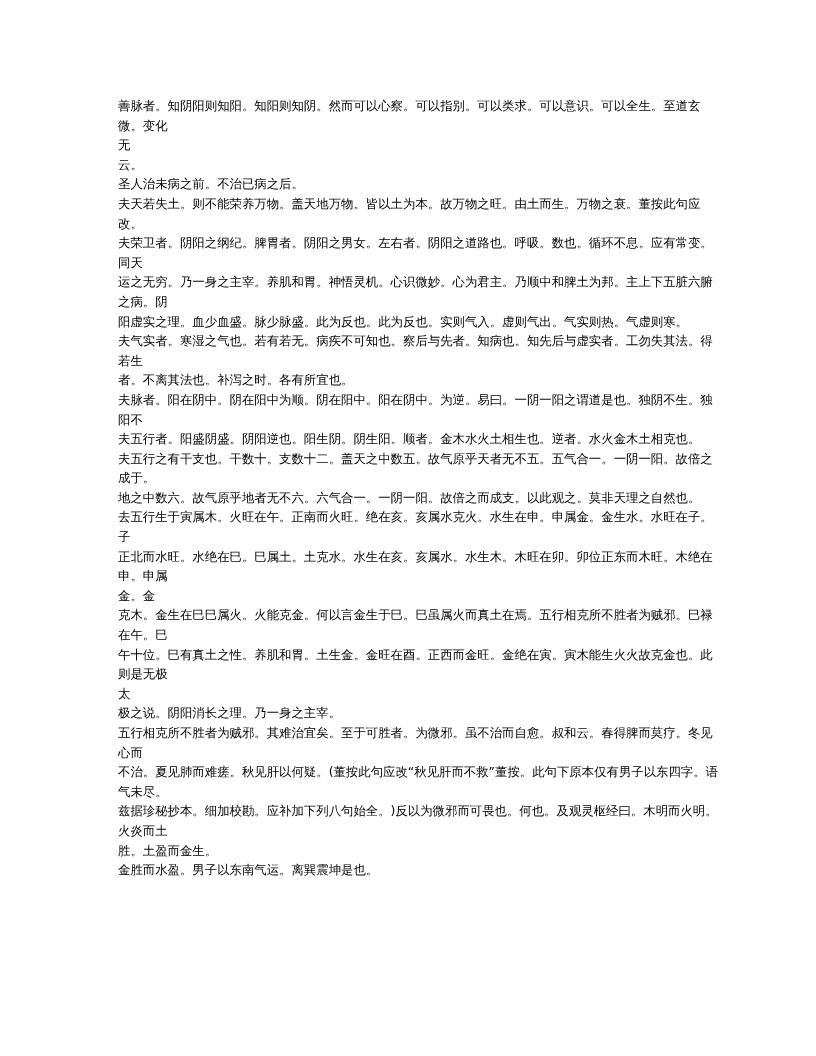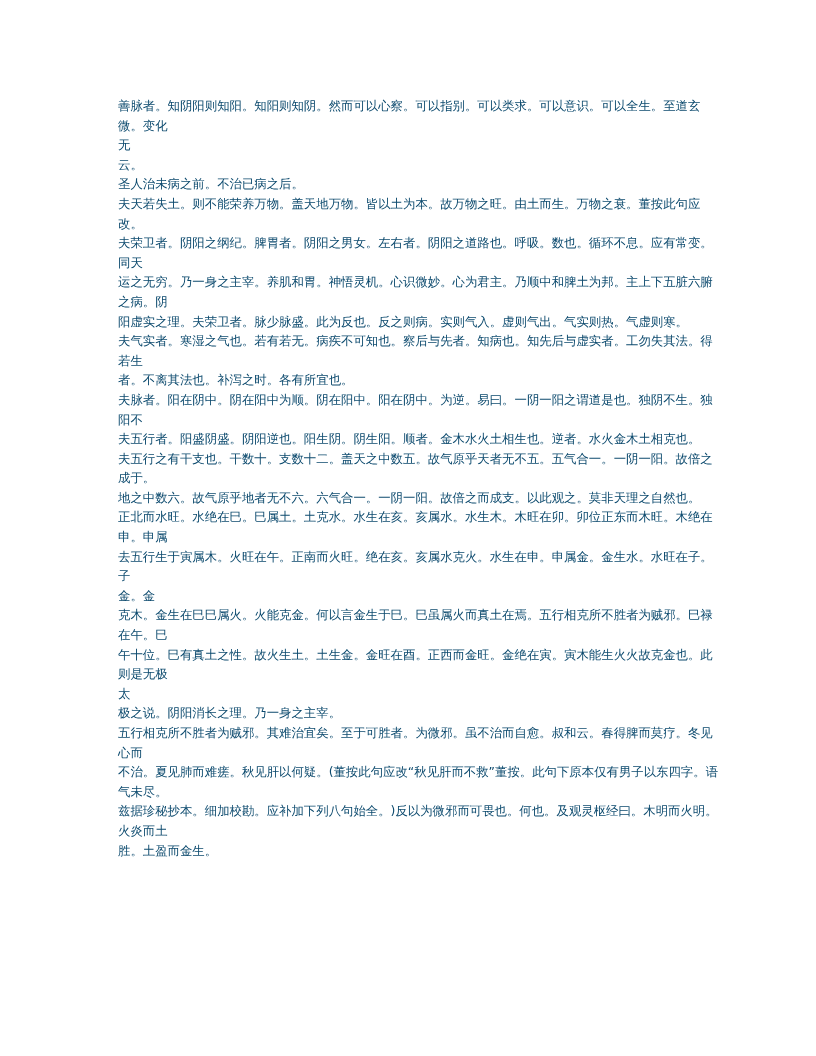--- a/index.html
+++ b/index.html
@@ -12,21 +12,21 @@
     height: 1056px;
     background: #ffffff;
     position: relative;
     box-sizing: border-box;
     padding: 96px 96px 96px 118px;
     font-family: "DejaVu Sans", "Liberation Sans", sans-serif;
   }
   .doc-body {
     font-size: 12.4px;
     line-height: 19.6px;
-    color: #0c4a6e;
+    color: #000000;
     text-align: left;
     word-break: break-all;
   }
   .doc-body p {
     margin: 0;
     padding: 0;
     white-space: pre-wrap;
   }
 </style>
 </head>
@@ -34,32 +34,33 @@
 
 <div class="page">
   <div class="doc-body">
     <p>善脉者。知阴阳则知阳。知阳则知阴。然而可以心察。可以指别。可以类求。可以意识。可以全生。至道玄微。变化</p>
     <p>无</p>
     <p>云。</p>
     <p>圣人治未病之前。不治已病之后。</p>
     <p>夫天若失土。则不能荣养万物。盖天地万物。皆以土为本。故万物之旺。由土而生。万物之衰。董按此句应改。</p>
     <p>夫荣卫者。阴阳之纲纪。脾胃者。阴阳之男女。左右者。阴阳之道路也。呼吸。数也。循环不息。应有常变。同天</p>
     <p>运之无穷。乃一身之主宰。养肌和胃。神悟灵机。心识微妙。心为君主。乃顺中和脾土为邦。主上下五脏六腑之病。阴</p>
-    <p>阳虚实之理。夫荣卫者。脉少脉盛。此为反也。反之则病。实则气入。虚则气出。气实则热。气虚则寒。</p>
+    <p>阳虚实之理。血少血盛。脉少脉盛。此为反也。此为反也。实则气入。虚则气出。气实则热。气虚则寒。</p>
     <p>夫气实者。寒湿之气也。若有若无。病疾不可知也。察后与先者。知病也。知先后与虚实者。工勿失其法。得若生</p>
     <p>者。不离其法也。补泻之时。各有所宜也。</p>
     <p>夫脉者。阳在阴中。阴在阳中为顺。阴在阳中。阳在阴中。为逆。易曰。一阴一阳之谓道是也。独阴不生。独阳不</p>
     <p>夫五行者。阳盛阴盛。阴阳逆也。阳生阴。阴生阳。顺者。金木水火土相生也。逆者。水火金木土相克也。</p>
     <p>夫五行之有干支也。干数十。支数十二。盖天之中数五。故气原乎天者无不五。五气合一。一阴一阳。故倍之成于。</p>
     <p>地之中数六。故气原乎地者无不六。六气合一。一阴一阳。故倍之而成支。以此观之。莫非天理之自然也。</p>
+    <p>去五行生于寅属木。火旺在午。正南而火旺。绝在亥。亥属水克火。水生在申。申属金。金生水。水旺在子。子</p>
     <p>正北而水旺。水绝在巳。巳属土。土克水。水生在亥。亥属水。水生木。木旺在卯。卯位正东而木旺。木绝在申。申属</p>
-    <p>去五行生于寅属木。火旺在午。正南而火旺。绝在亥。亥属水克火。水生在申。申属金。金生水。水旺在子。子</p>
     <p>金。金</p>
     <p>克木。金生在巳巳属火。火能克金。何以言金生于巳。巳虽属火而真土在焉。五行相克所不胜者为贼邪。巳禄在午。巳</p>
-    <p>午十位。巳有真土之性。故火生土。土生金。金旺在酉。正西而金旺。金绝在寅。寅木能生火火故克金也。此则是无极</p>
+    <p>午十位。巳有真土之性。养肌和胃。土生金。金旺在酉。正西而金旺。金绝在寅。寅木能生火火故克金也。此则是无极</p>
     <p>太</p>
     <p>极之说。阴阳消长之理。乃一身之主宰。</p>
     <p>五行相克所不胜者为贼邪。其难治宜矣。至于可胜者。为微邪。虽不治而自愈。叔和云。春得脾而莫疗。冬见心而</p>
     <p>不治。夏见肺而难瘥。秋见肝以何疑。(董按此句应改“秋见肝而不救”董按。此句下原本仅有男子以东四字。语气未尽。</p>
     <p>兹据珍秘抄本。细加校勘。应补加下列八句始全。)反以为微邪而可畏也。何也。及观灵枢经曰。木明而火明。火炎而土</p>
     <p>胜。土盈而金生。</p>
+    <p>金胜而水盈。男子以东南气运。离巽震坤是也。</p>
   </div>
 </div>
 
 </body></html>

